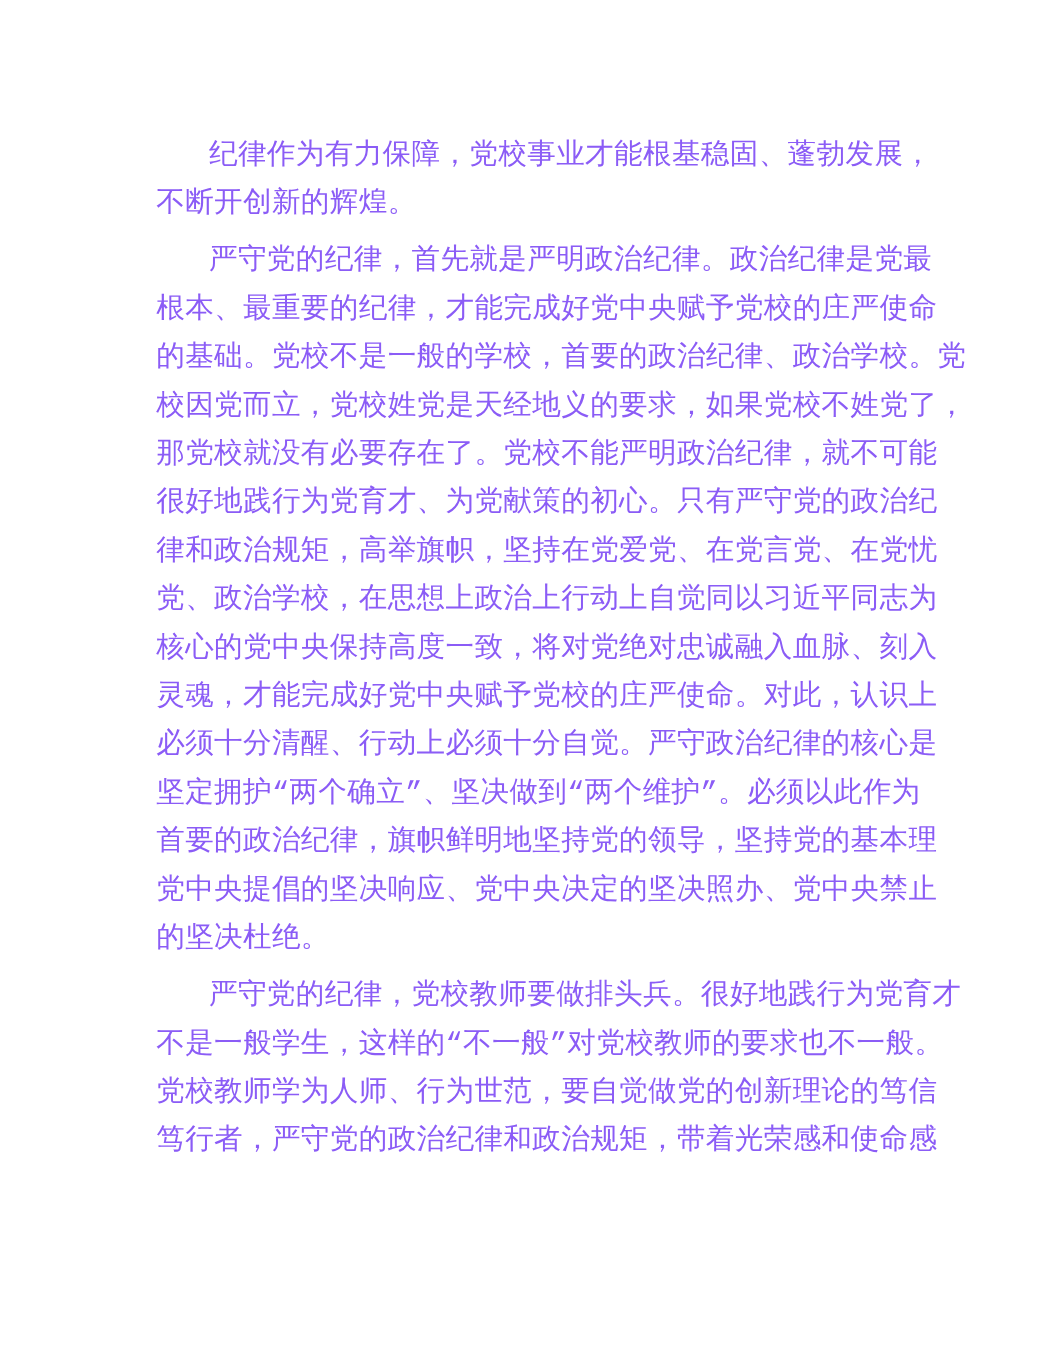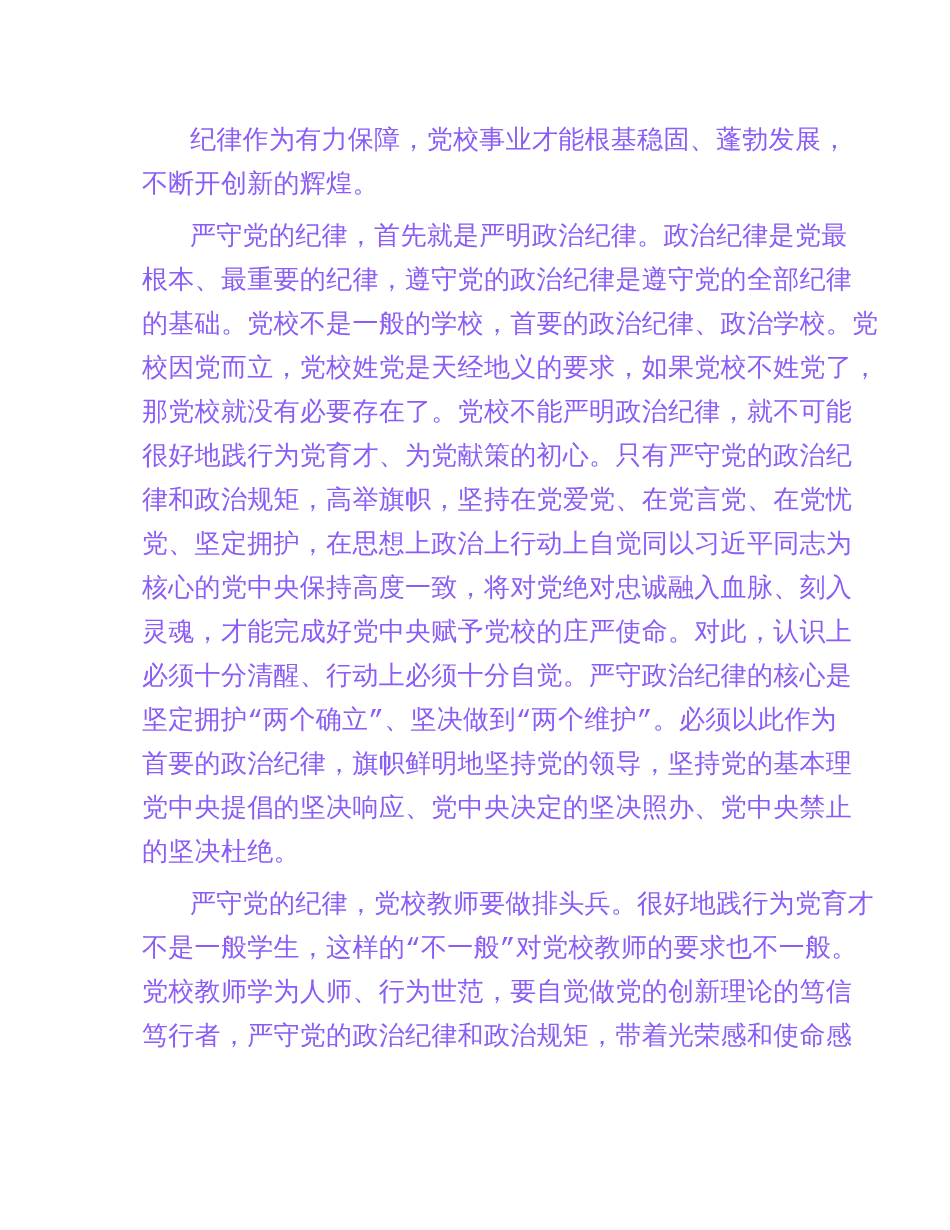--- a/index.html
+++ b/index.html
@@ -44,27 +44,27 @@
 
 <div class="page">
 
   <div class="para" style="text-indent:0">
     <span class="line first">纪律作为有力保障，党校事业才能根基稳固、蓬勃发展，</span>
     <span class="line">不断开创新的辉煌。</span>
   </div>
 
   <div class="para" style="text-indent:0">
     <span class="line first">严守党的纪律，首先就是严明政治纪律。政治纪律是党最</span>
-    <span class="line">根本、最重要的纪律，遵守党的政治纪律是遵守党的全部纪律</span>
+    <span class="line">根本、最重要的纪律，才能完成好党中央赋予党校的庄严使命</span>
     <span class="line">的基础。党校不是一般的学校，首要的政治纪律、政治学校。党</span>
     <span class="line">校因党而立，党校姓党是天经地义的要求，如果党校不姓党了，</span>
     <span class="line">那党校就没有必要存在了。党校不能严明政治纪律，就不可能</span>
     <span class="line">很好地践行为党育才、为党献策的初心。只有严守党的政治纪</span>
     <span class="line">律和政治规矩，高举旗帜，坚持在党爱党、在党言党、在党忧</span>
-    <span class="line">党、坚定拥护，在思想上政治上行动上自觉同以习近平同志为</span>
+    <span class="line">党、政治学校，在思想上政治上行动上自觉同以习近平同志为</span>
     <span class="line">核心的党中央保持高度一致，将对党绝对忠诚融入血脉、刻入</span>
     <span class="line">灵魂，才能完成好党中央赋予党校的庄严使命。对此，认识上</span>
     <span class="line">必须十分清醒、行动上必须十分自觉。严守政治纪律的核心是</span>
     <span class="line">坚定拥护“两个确立”、坚决做到“两个维护”。必须以此作为</span>
     <span class="line">首要的政治纪律，旗帜鲜明地坚持党的领导，坚持党的基本理</span>
     <span class="line">党中央提倡的坚决响应、党中央决定的坚决照办、党中央禁止</span>
     <span class="line">的坚决杜绝。</span>
   </div>
 
   <div class="para" style="text-indent:0">

